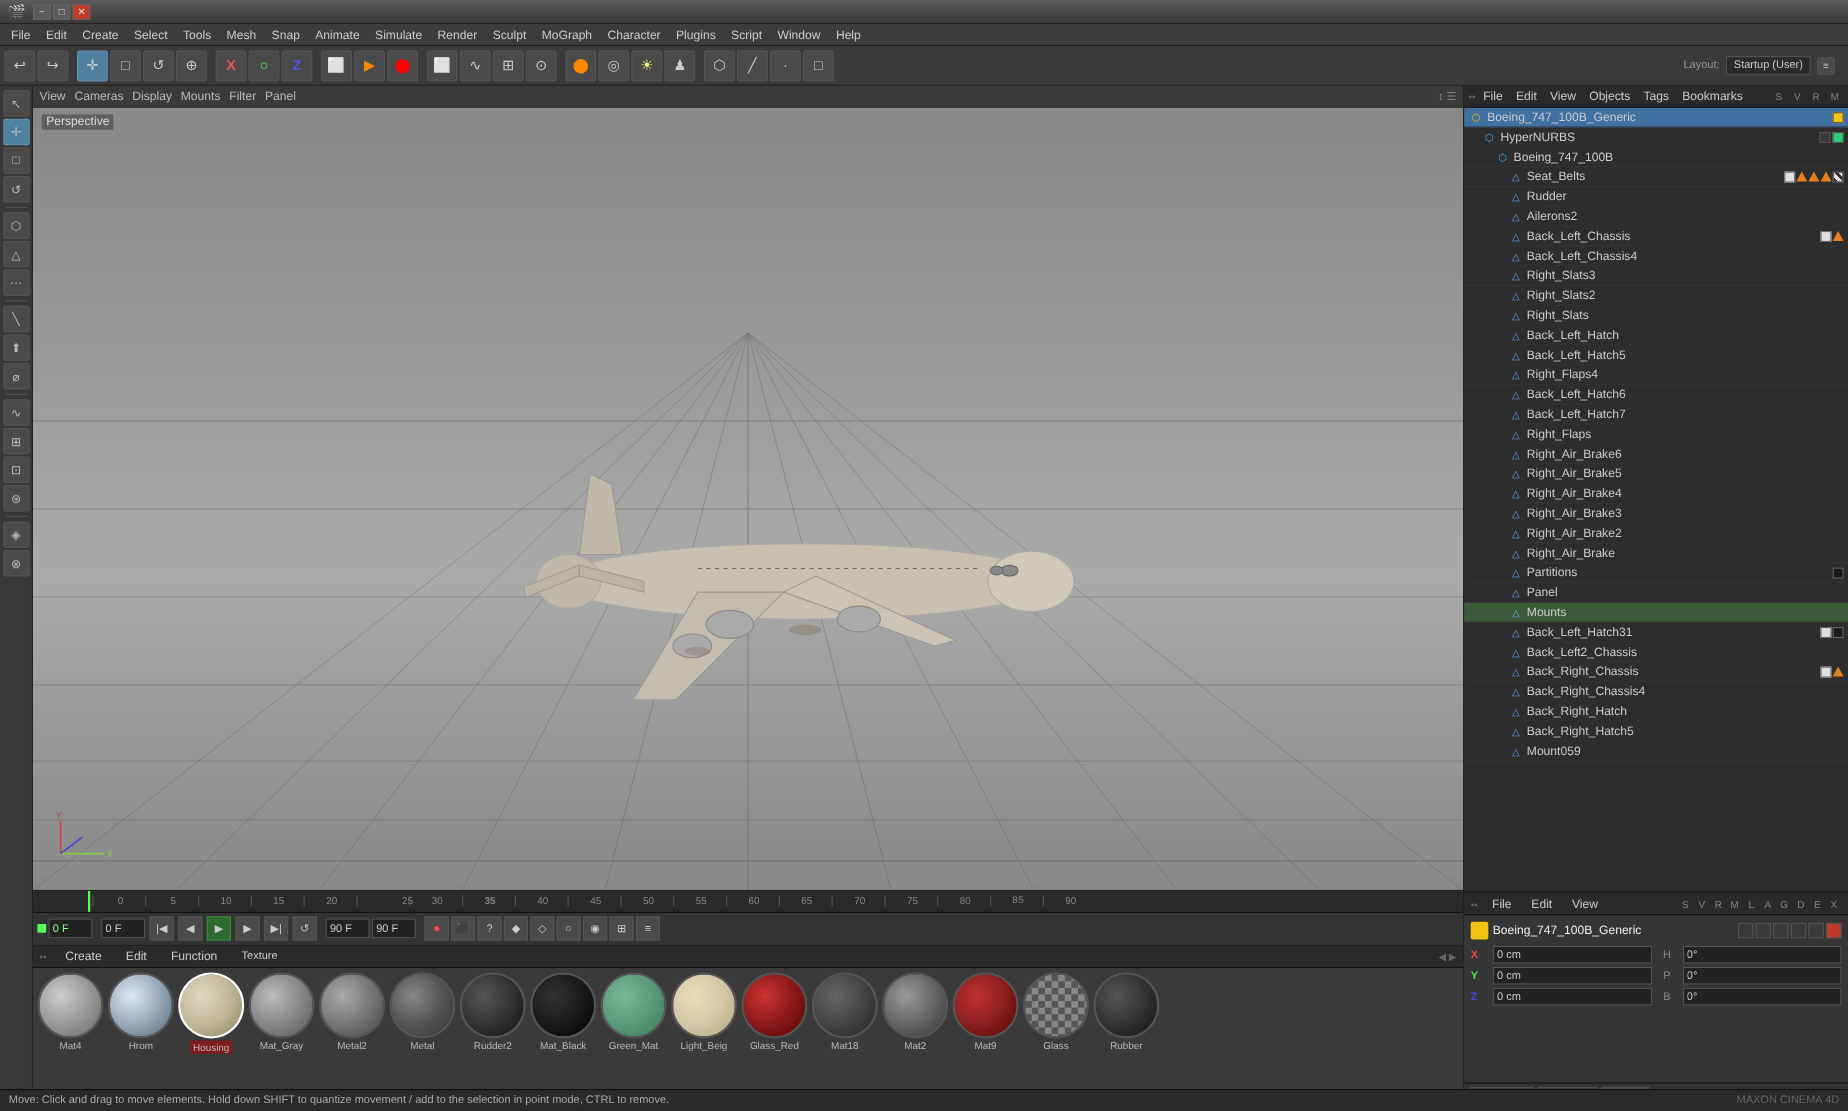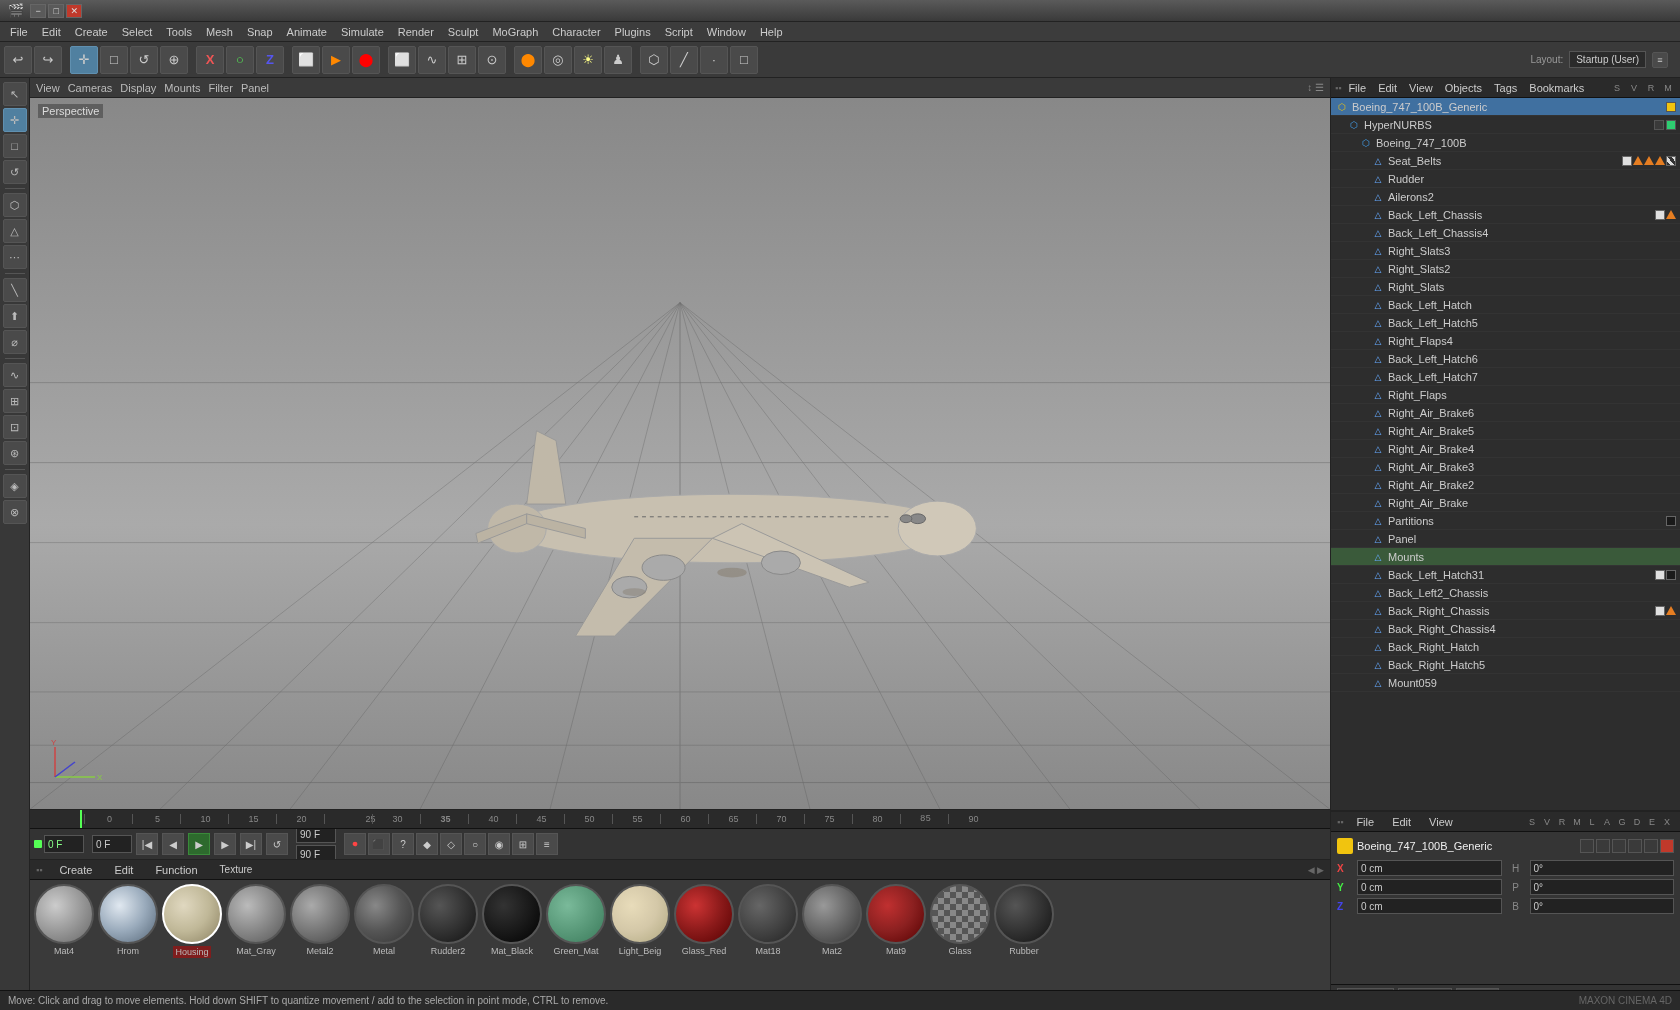--- a/index.html
+++ b/index.html
@@ -314,21 +314,21 @@
           <input type="text" value="0 F" style="width: 40px; height: 18px; background: rgb(34, 34, 34); border: 1px solid rgb(85, 85, 85); color: rgb(204, 204, 204); font-size: 10px; padding: 0px 3px;">
         </div>
 
         <div class="play-btn">|◀</div>
         <div class="play-btn">◀</div>
         <div class="play-btn green">▶</div>
         <div class="play-btn">▶</div>
         <div class="play-btn">▶|</div>
         <div class="play-btn">↺</div>
 
-        <div style="display:flex; align-items:flex-end; gap:2px; margin-left:4px;flex-direction:column;">
+        <div style="display:flex; align-items:flex-end; gap:2px; margin-left:4px;">
           <input type="text" style="width: 40px; height: 18px; background: rgb(34, 34, 34); border: 1px solid rgb(85, 85, 85); color: rgb(204, 204, 204); font-size: 10px; padding: 0px 3px;" value="90 F">
           <input type="text" value="90 F" style="width: 40px; height: 18px; background: rgb(34, 34, 34); border: 1px solid rgb(85, 85, 85); color: rgb(204, 204, 204); font-size: 10px; padding: 0px 3px;">
         </div>
         <div style="margin-left:4px; display:flex; gap:2px;">
           <div class="play-btn" style="color:#f44;">⏺</div>
           <div class="play-btn" style="color:#f80;">⬛</div>
           <div class="play-btn">?</div>
           <div class="play-btn">◆</div>
           <div class="play-btn">◇</div>
           <div class="play-btn">○</div>

